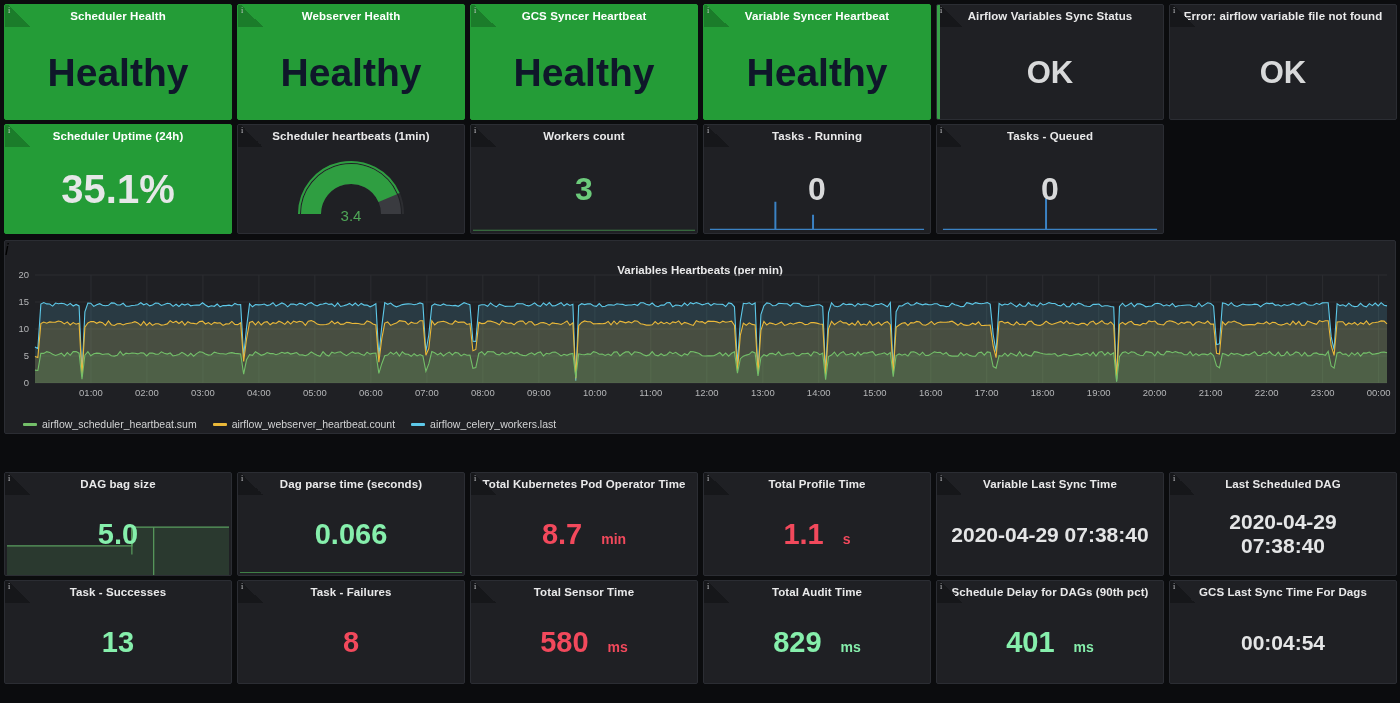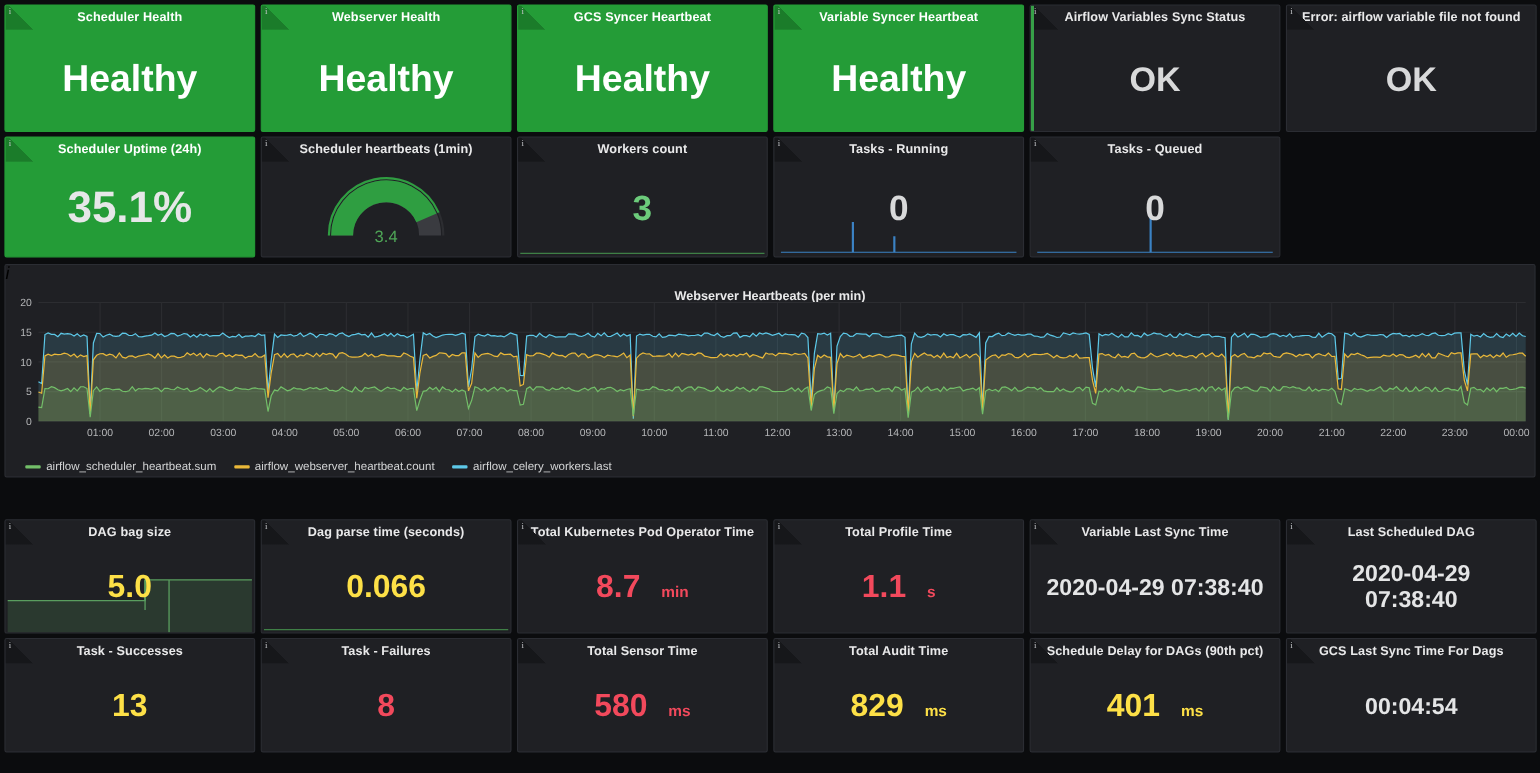--- a/index.html
+++ b/index.html
@@ -45,29 +45,29 @@
     position: absolute; left: 0; right: 0; top: 20px; bottom: 0;
     display: flex; align-items: center; justify-content: center;
   }
   .leftstripe {
     position: absolute; left: 0; top: 0; bottom: 0; width: 3px;
     background: #37a048; z-index: 5;
   }
 
   
   .bigval { font-weight: bold; line-height: 1; white-space: nowrap; }
-  .v-healthy { font-size: 34px; color: #ffffff; }
+  .v-healthy { font-size: 39px; color: #0f172a; }
   .v-ok      { font-size: 31px; color: #d8d9da; }
   .v-uptime  { font-size: 40px; color: #e6e7e8; }
   .v-num-g   { font-size: 32px; color: #6ccb7b; }
   .v-num-w   { font-size: 32px; color: #d8d9da; }
   .v-stat    { font-size: 29px; }
   .v-ts      { font-size: 21px; color: #e4e5e6; font-weight: bold; }
   .v-ts.two  { text-align: center; line-height: 1.12; }
-  .green-t { color: #fde047; }
+  .green-t { color: #86efac; }
   .red-t   { color: #f2495c; }
   .unit { font-size: 14px; font-weight: bold; margin-left: 19px; }
 
   
   .spark { position: absolute; left: 0; right: 0; bottom: 0; height: 100%; z-index: 1; }
   .spark svg { width: 100%; height: 100%; display: block; }
   .pbody .val { position: relative; z-index: 2; }
 
   
   .gauge { position: relative; width: 118px; height: 74px; }
@@ -111,21 +111,21 @@
 <div class="dash">
 
   <div class="row1"></div>
 
   <div class="row2"></div>
 
   <div class="ts-panel">
     <div class="corner">
       <i>i</i>
     </div>
-    <div class="ts-title">Webserver Heartbeats (per min)</div>
+    <div class="ts-title">Variables Heartbeats (per min)</div>
     <div class="ts-plot">
       <svg id="tsvg" viewBox="0 0 1392 150" preserveAspectRatio="none">
           <line x1="30" y1="122.0" x2="1384" y2="122.0" stroke="#2c2d31" stroke-width="1"></line>
           <text x="24" y="125.5" fill="#b5b6b8" font-size="9.5" text-anchor="end" font-family="Liberation Sans, sans-serif">0</text>
           <line x1="30" y1="95.0" x2="1384" y2="95.0" stroke="#2c2d31" stroke-width="1"></line>
           <text x="24" y="98.5" fill="#b5b6b8" font-size="9.5" text-anchor="end" font-family="Liberation Sans, sans-serif">5</text>
           <line x1="30" y1="68.0" x2="1384" y2="68.0" stroke="#2c2d31" stroke-width="1"></line>
           <text x="24" y="71.5" fill="#b5b6b8" font-size="9.5" text-anchor="end" font-family="Liberation Sans, sans-serif">10</text>
           <line x1="30" y1="41.0" x2="1384" y2="41.0" stroke="#2c2d31" stroke-width="1"></line>
           <text x="24" y="44.5" fill="#b5b6b8" font-size="9.5" text-anchor="end" font-family="Liberation Sans, sans-serif">15</text>

